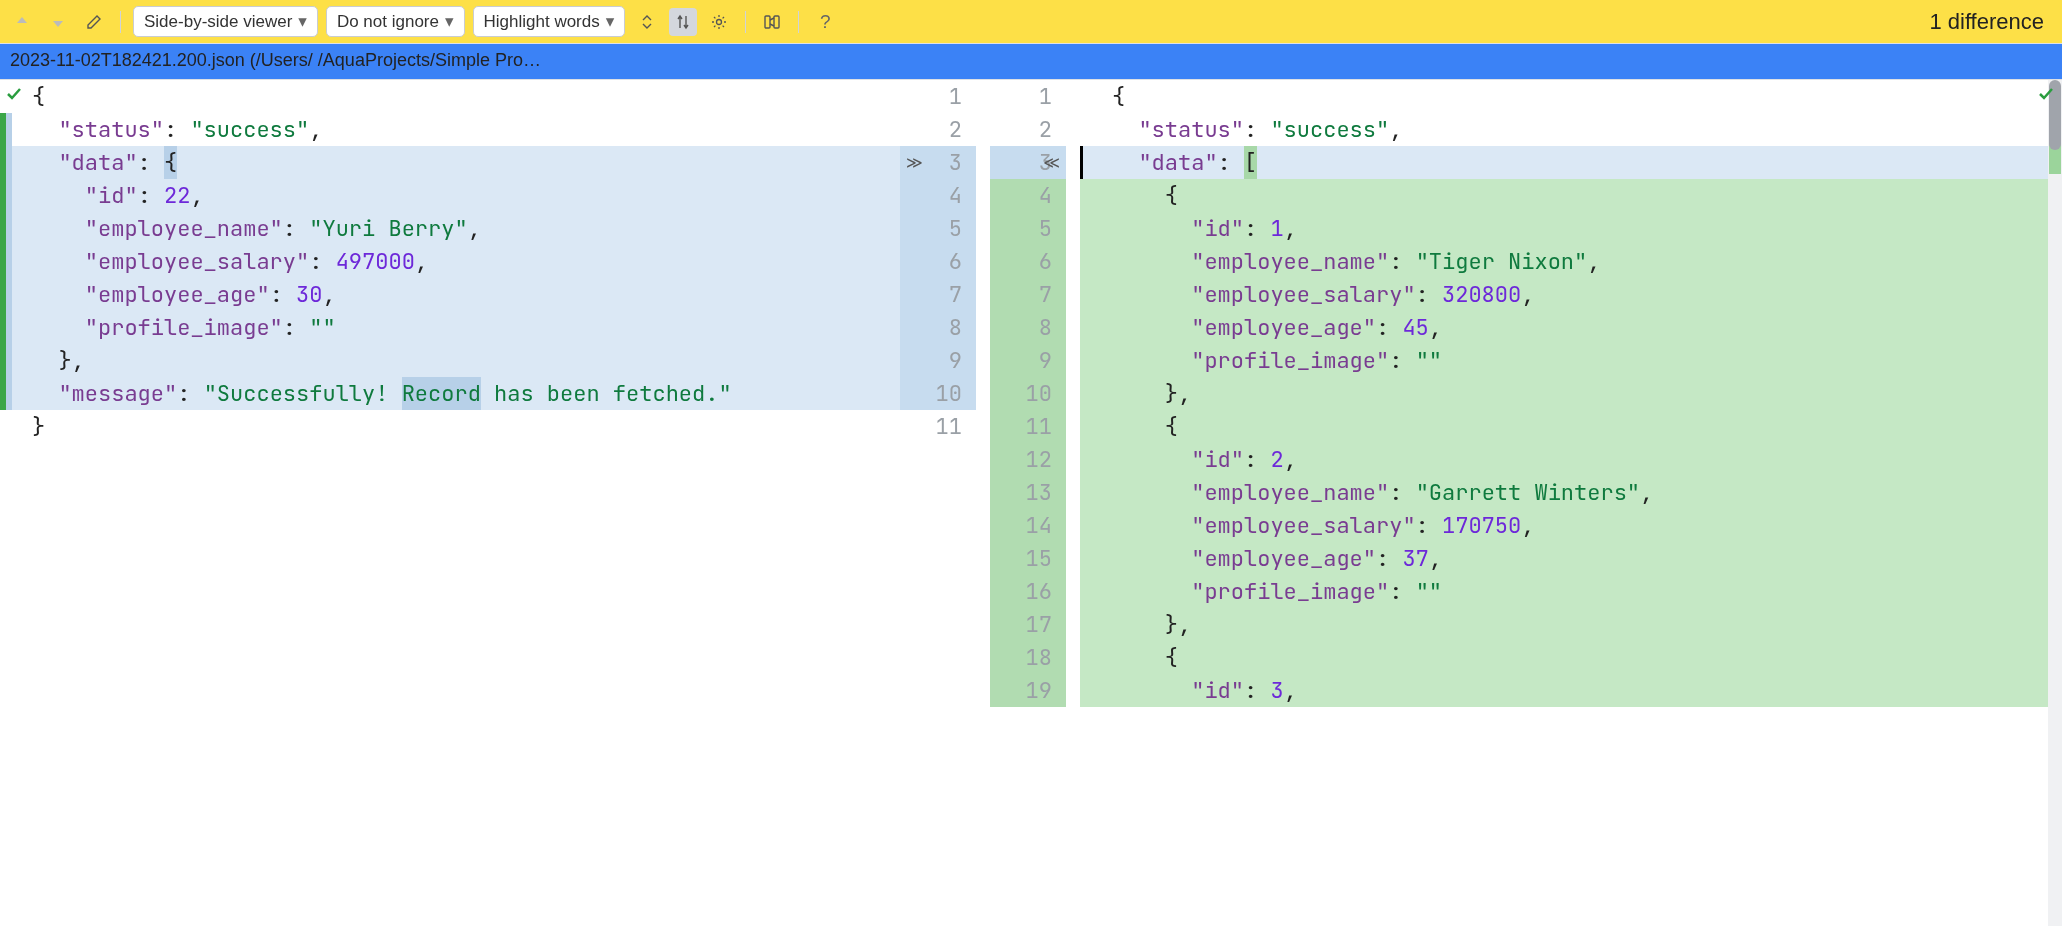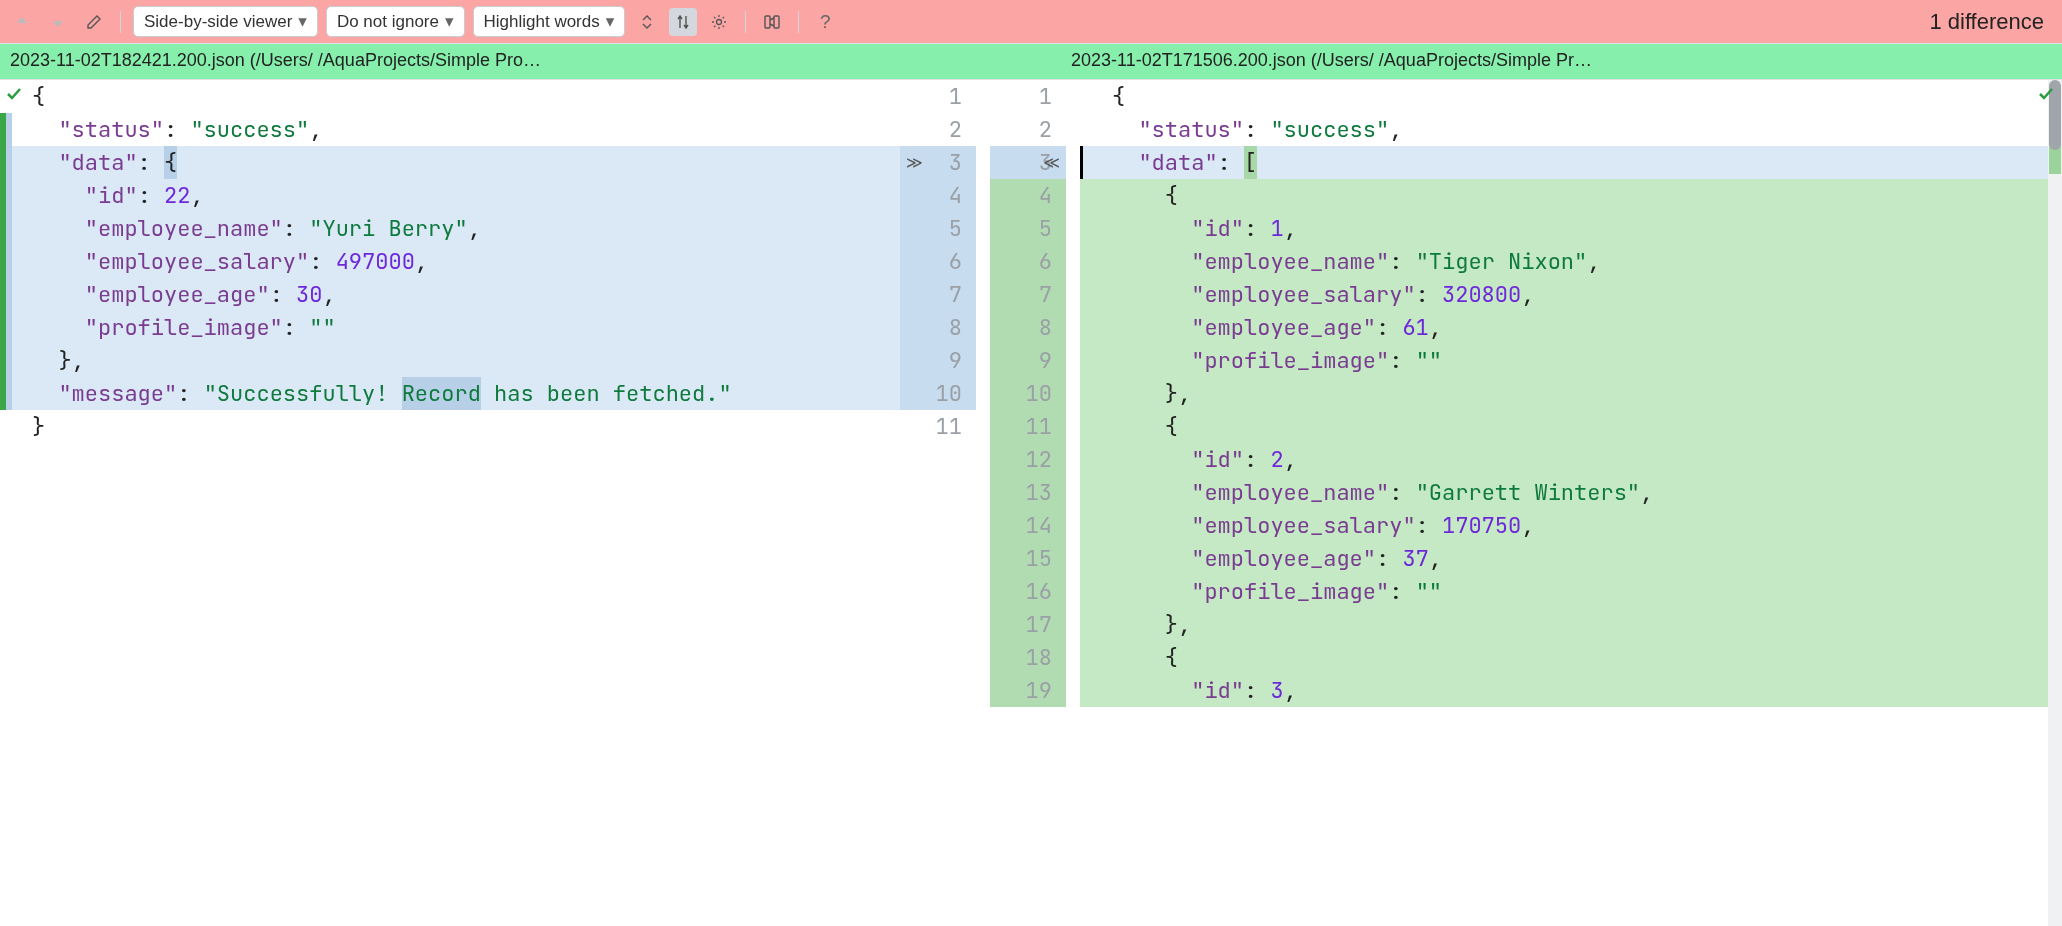--- a/index.html
+++ b/index.html
@@ -8,21 +8,21 @@
     font-size: 17px;
     background: #ffffff;
     overflow: hidden;
     width: 2062px;
     height: 926px;
   }
   .toolbar {
     display: flex;
     align-items: center;
     padding: 12px 8px;
-    background: #fca5a5;
+    background: #fde047;
     border-bottom: 1px solid #dfe1e5;
     gap: 8px;
     height: 44px;
   }
   .tb-icon {
     width: 28px;
     height: 28px;
     display: flex;
     align-items: center;
     justify-content: center;
@@ -50,21 +50,21 @@
     margin: 0 4px;
   }
   .diff-count {
     margin-left: auto;
     color: #222;
     font-size: 22px;
     padding-right: 10px;
   }
   .paths {
     display: flex;
-    background: #86efac;
+    background: #3b82f6;
     border-bottom: 1px solid #dfe1e5;
     height: 36px;
   }
   .path-cell {
     width: 50%;
     padding: 6px 10px;
     font-size: 18px;
     color: #222;
     white-space: nowrap;
     overflow: hidden;
@@ -219,21 +219,20 @@
   </div>
   <div class="tb-sep"></div>
   <div class="tb-icon">
     <span style="font-size:19px;color:#666">?</span>
   </div>
   <div class="diff-count">1 difference</div>
 </div>
 
 <div class="paths">
   <div class="path-cell">2023-11-02T182421.200.json (/Users/            /AquaProjects/Simple Pro…</div>
-  <div class="path-cell" style="padding-left:40px">2023-11-02T171506.200.json (/Users/            /AquaProjects/Simple Pr…</div>
 </div>
 
 <div class="diff-area">
 
   <div class="pane pane-left">
     <div class="check-mark">
       <svg width="20" height="20" viewBox="0 0 20 20" fill="none" stroke="#2a9d3f" stroke-width="2.5">
           <path d="M4 10l4 4 8-9"></path>
         </svg>
     </div>
@@ -298,21 +297,21 @@
     </div>
     <div class="stripe-cursor"></div>
     <div id="right-code">
         <div class="code-line "><span class="tok-punc">{</span></div>
         <div class="code-line "><span class="">  </span><span class="tok-key">"status"</span><span class="tok-punc">: </span><span class="tok-str">"success"</span><span class="tok-punc">,</span></div>
         <div class="code-line bg-mod"><span class="">  </span><span class="tok-key">"data"</span><span class="tok-punc">: </span><span class="tok-punc word-hl-new">[</span></div>
         <div class="code-line bg-ins"><span class="">    </span><span class="tok-punc">{</span></div>
         <div class="code-line bg-ins"><span class="">      </span><span class="tok-key">"id"</span><span class="tok-punc">: </span><span class="tok-num">1</span><span class="tok-punc">,</span></div>
         <div class="code-line bg-ins"><span class="">      </span><span class="tok-key">"employee_name"</span><span class="tok-punc">: </span><span class="tok-str">"Tiger Nixon"</span><span class="tok-punc">,</span></div>
         <div class="code-line bg-ins"><span class="">      </span><span class="tok-key">"employee_salary"</span><span class="tok-punc">: </span><span class="tok-num">320800</span><span class="tok-punc">,</span></div>
-        <div class="code-line bg-ins"><span class="">      </span><span class="tok-key">"employee_age"</span><span class="tok-punc">: </span><span class="tok-num">61</span><span class="tok-punc">,</span></div>
+        <div class="code-line bg-ins"><span class="">      </span><span class="tok-key">"employee_age"</span><span class="tok-punc">: </span><span class="tok-num">45</span><span class="tok-punc">,</span></div>
         <div class="code-line bg-ins"><span class="">      </span><span class="tok-key">"profile_image"</span><span class="tok-punc">: </span><span class="tok-str">""</span></div>
         <div class="code-line bg-ins"><span class="">    </span><span class="tok-punc">},</span></div>
         <div class="code-line bg-ins"><span class="">    </span><span class="tok-punc">{</span></div>
         <div class="code-line bg-ins"><span class="">      </span><span class="tok-key">"id"</span><span class="tok-punc">: </span><span class="tok-num">2</span><span class="tok-punc">,</span></div>
         <div class="code-line bg-ins"><span class="">      </span><span class="tok-key">"employee_name"</span><span class="tok-punc">: </span><span class="tok-str">"Garrett Winters"</span><span class="tok-punc">,</span></div>
         <div class="code-line bg-ins"><span class="">      </span><span class="tok-key">"employee_salary"</span><span class="tok-punc">: </span><span class="tok-num">170750</span><span class="tok-punc">,</span></div>
         <div class="code-line bg-ins"><span class="">      </span><span class="tok-key">"employee_age"</span><span class="tok-punc">: </span><span class="tok-num">37</span><span class="tok-punc">,</span></div>
         <div class="code-line bg-ins"><span class="">      </span><span class="tok-key">"profile_image"</span><span class="tok-punc">: </span><span class="tok-str">""</span></div>
         <div class="code-line bg-ins"><span class="">    </span><span class="tok-punc">},</span></div>
         <div class="code-line bg-ins"><span class="">    </span><span class="tok-punc">{</span></div>

